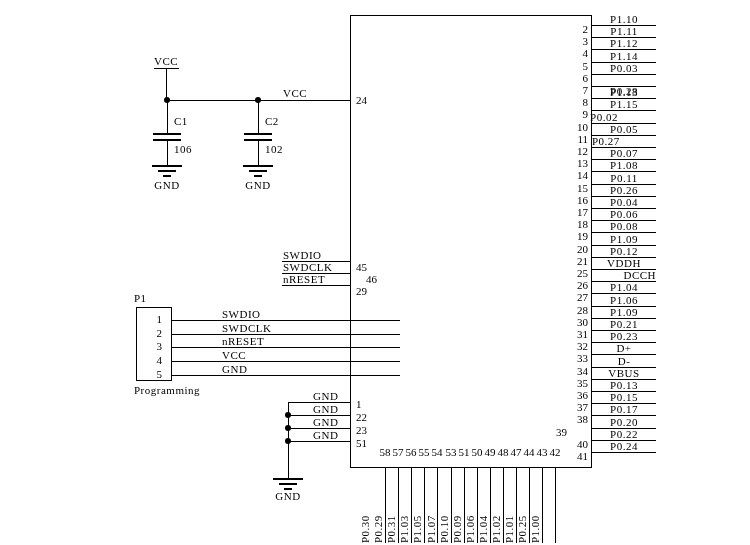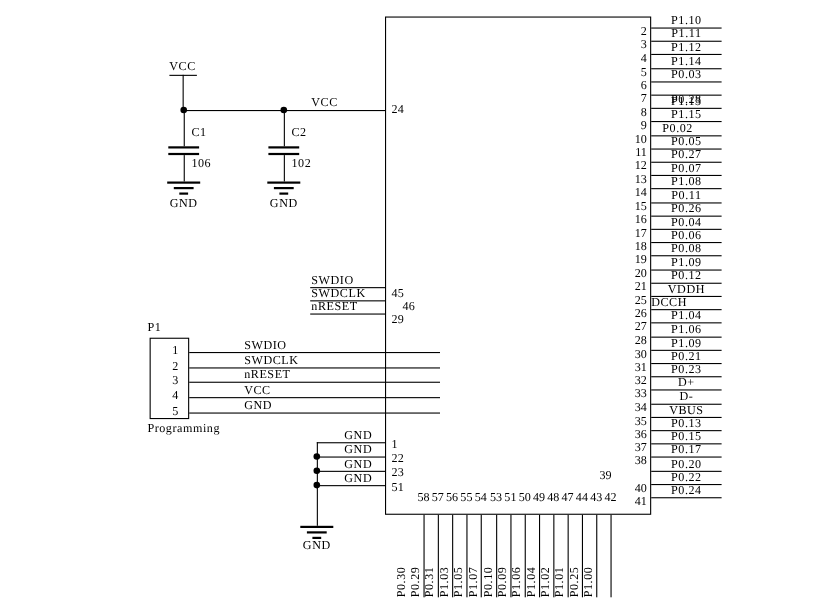--- a/index.html
+++ b/index.html
@@ -53,27 +53,27 @@
     <div class="hw" style="left: 592px; top: 86px; width: 64px;"></div>
     <div class="lbl" style="left: 592px; top: 85px; width: 64px; text-align: center;">P0.28</div>
     <div class="num" style="left: 556px; top: 84px; width: 32px; text-align: right;">7</div>
     <div class="hw" style="left: 592px; top: 98px; width: 64px;"></div>
     <div class="lbl" style="left: 592px; top: 86px; width: 64px; text-align: center;">P1.13</div>
     <div class="num" style="left: 556px; top: 96px; width: 32px; text-align: right;">8</div>
     <div class="hw" style="left: 592px; top: 110px; width: 64px;"></div>
     <div class="lbl" style="left: 592px; top: 98px; width: 64px; text-align: center;">P1.15</div>
     <div class="num" style="left: 556px; top: 108px; width: 32px; text-align: right;">9</div>
     <div class="hw" style="left: 592px; top: 123px; width: 64px;"></div>
-    <div class="lbl" style="left: 584px; top: 111px; width: 64px; text-align: center;">P0.02</div>
+    <div class="lbl" style="left: 572px; top: 111px; width: 64px; text-align: center;">P0.02</div>
     <div class="num" style="left: 556px; top: 121px; width: 32px; text-align: right;">10</div>
     <div class="hw" style="left: 592px; top: 135px; width: 64px;"></div>
     <div class="lbl" style="left: 592px; top: 123px; width: 64px; text-align: center;">P0.05</div>
     <div class="num" style="left: 556px; top: 133px; width: 32px; text-align: right;">11</div>
     <div class="hw" style="left: 592px; top: 147px; width: 64px;"></div>
-    <div class="lbl" style="left: 592px; top: 135px; width: 64px; text-align: center;">P0.27</div>
+    <div class="lbl" style="left: 592px; top: 135px; width: 64px; text-align: left;">P0.27</div>
     <div class="num" style="left: 556px; top: 145px; width: 32px; text-align: right;">12</div>
     <div class="hw" style="left: 592px; top: 159px; width: 64px;"></div>
     <div class="lbl" style="left: 592px; top: 147px; width: 64px; text-align: center;">P0.07</div>
     <div class="num" style="left: 556px; top: 157px; width: 32px; text-align: right;">13</div>
     <div class="hw" style="left: 592px; top: 171px; width: 64px;"></div>
     <div class="lbl" style="left: 592px; top: 159px; width: 64px; text-align: center;">P1.08</div>
     <div class="num" style="left: 556px; top: 169px; width: 32px; text-align: right;">14</div>
     <div class="hw" style="left: 592px; top: 184px; width: 64px;"></div>
     <div class="lbl" style="left: 592px; top: 172px; width: 64px; text-align: center;">P0.11</div>
     <div class="num" style="left: 556px; top: 182px; width: 32px; text-align: right;">15</div>
@@ -92,21 +92,21 @@
     <div class="hw" style="left: 592px; top: 245px; width: 64px;"></div>
     <div class="lbl" style="left: 592px; top: 233px; width: 64px; text-align: center;">P1.09</div>
     <div class="num" style="left: 556px; top: 243px; width: 32px; text-align: right;">20</div>
     <div class="hw" style="left: 592px; top: 257px; width: 64px;"></div>
     <div class="lbl" style="left: 592px; top: 245px; width: 64px; text-align: center;">P0.12</div>
     <div class="num" style="left: 556px; top: 255px; width: 32px; text-align: right;">21</div>
     <div class="hw" style="left: 592px; top: 269px; width: 64px;"></div>
     <div class="lbl" style="left: 592px; top: 257px; width: 64px; text-align: center;">VDDH</div>
     <div class="num" style="left: 556px; top: 267px; width: 32px; text-align: right;">25</div>
     <div class="hw" style="left: 592px; top: 281px; width: 64px;"></div>
-    <div class="lbl" style="left: 592px; top: 269px; width: 64px; text-align: left;">DCCH</div>
+    <div class="lbl" style="left: 592px; top: 269px; width: 64px; text-align: right;">DCCH</div>
     <div class="num" style="left: 556px; top: 279px; width: 32px; text-align: right;">26</div>
     <div class="hw" style="left: 592px; top: 293px; width: 64px;"></div>
     <div class="lbl" style="left: 592px; top: 281px; width: 64px; text-align: center;">P1.04</div>
     <div class="num" style="left: 556px; top: 291px; width: 32px; text-align: right;">27</div>
     <div class="hw" style="left: 592px; top: 306px; width: 64px;"></div>
     <div class="lbl" style="left: 592px; top: 294px; width: 64px; text-align: center;">P1.06</div>
     <div class="num" style="left: 556px; top: 304px; width: 32px; text-align: right;">28</div>
     <div class="hw" style="left: 592px; top: 318px; width: 64px;"></div>
     <div class="lbl" style="left: 592px; top: 306px; width: 64px; text-align: center;">P1.09</div>
     <div class="num" style="left: 556px; top: 316px; width: 32px; text-align: right;">30</div>
@@ -129,21 +129,21 @@
     <div class="lbl" style="left: 592px; top: 379px; width: 64px; text-align: center;">P0.13</div>
     <div class="num" style="left: 556px; top: 389px; width: 32px; text-align: right;">36</div>
     <div class="hw" style="left: 592px; top: 403px; width: 64px;"></div>
     <div class="lbl" style="left: 592px; top: 391px; width: 64px; text-align: center;">P0.15</div>
     <div class="num" style="left: 556px; top: 401px; width: 32px; text-align: right;">37</div>
     <div class="hw" style="left: 592px; top: 415px; width: 64px;"></div>
     <div class="lbl" style="left: 592px; top: 403px; width: 64px; text-align: center;">P0.17</div>
     <div class="num" style="left: 556px; top: 413px; width: 32px; text-align: right;">38</div>
     <div class="hw" style="left: 592px; top: 428px; width: 64px;"></div>
     <div class="lbl" style="left: 592px; top: 416px; width: 64px; text-align: center;">P0.20</div>
-    <div class="num" style="left: 524px; top: 426px; width: 32px; text-align: right; font-family: Liberation Serif, serif;">39</div>
+    <div class="num" style="left: 556px; top: 426px; width: 32px;  font-family: Liberation Serif, serif;">39</div>
     <div class="hw" style="left: 592px; top: 440px; width: 64px;"></div>
     <div class="lbl" style="left: 592px; top: 428px; width: 64px; text-align: center;">P0.22</div>
     <div class="num" style="left: 556px; top: 438px; width: 32px; text-align: right;">40</div>
     <div class="hw" style="left: 592px; top: 452px; width: 64px;"></div>
     <div class="lbl" style="left: 592px; top: 440px; width: 64px; text-align: center;">P0.24</div>
     <div class="num" style="left: 556px; top: 450px; width: 32px; text-align: right;">41</div>
     <div class="vw" style="left: 385px; top: 468px; height: 75px;"></div>
     <div class="num" style="left: 375px; top: 446px; width: 20px; text-align: center;">58</div>
     <div class="lbl rot" style="left: 372px; top: 530px; width: 52px; height: 13px;">P0.30</div>
     <div class="vw" style="left: 398px; top: 468px; height: 75px;"></div>

